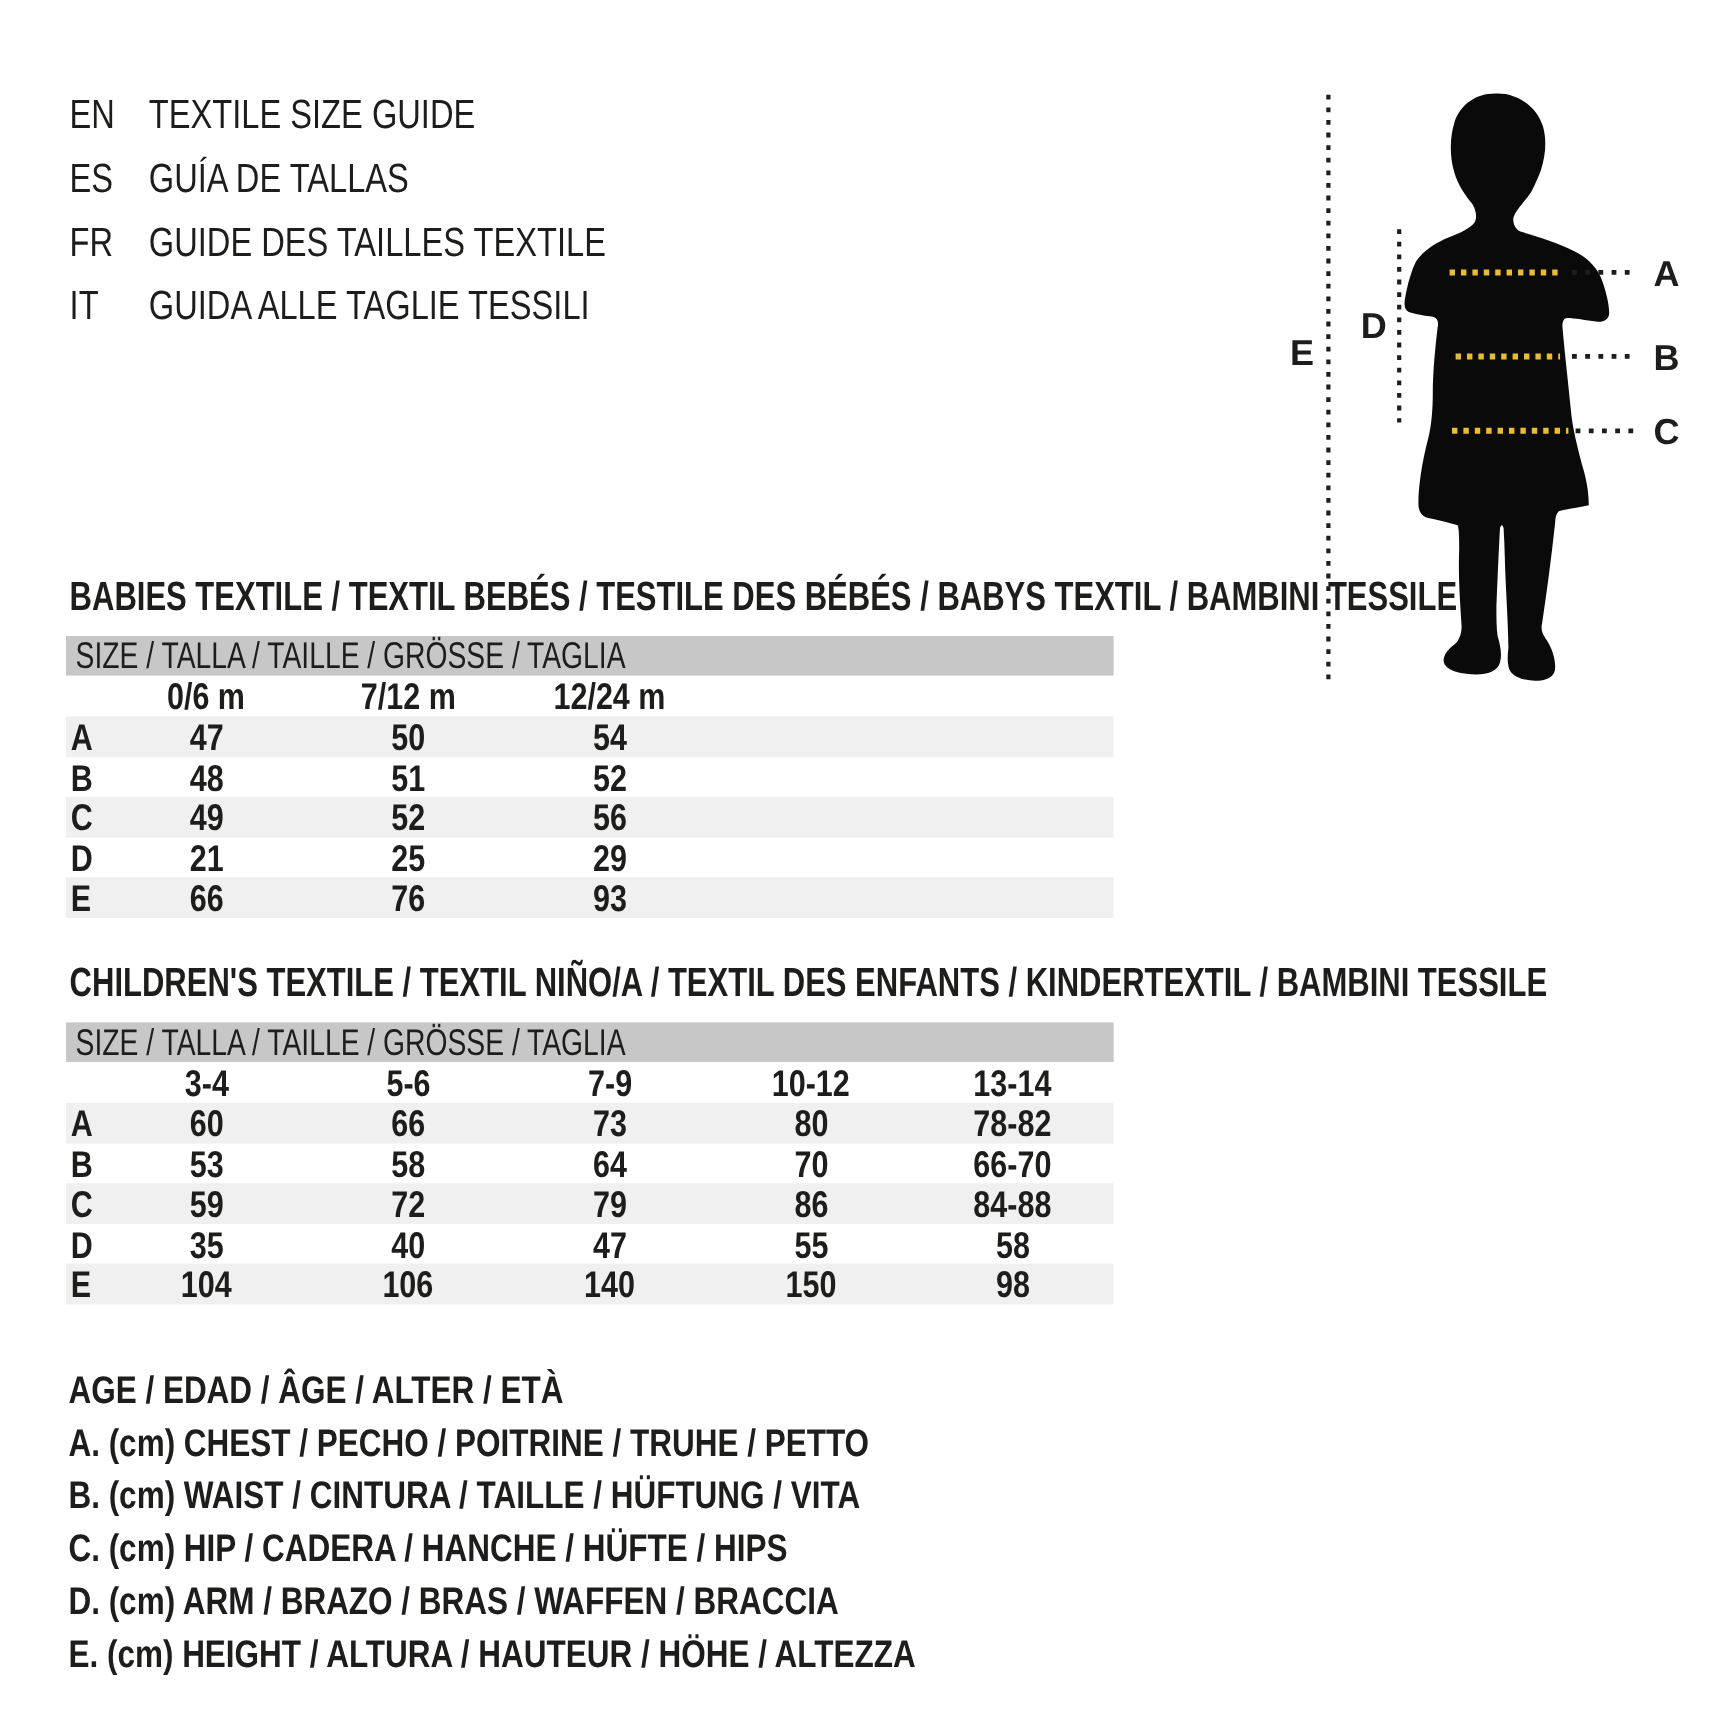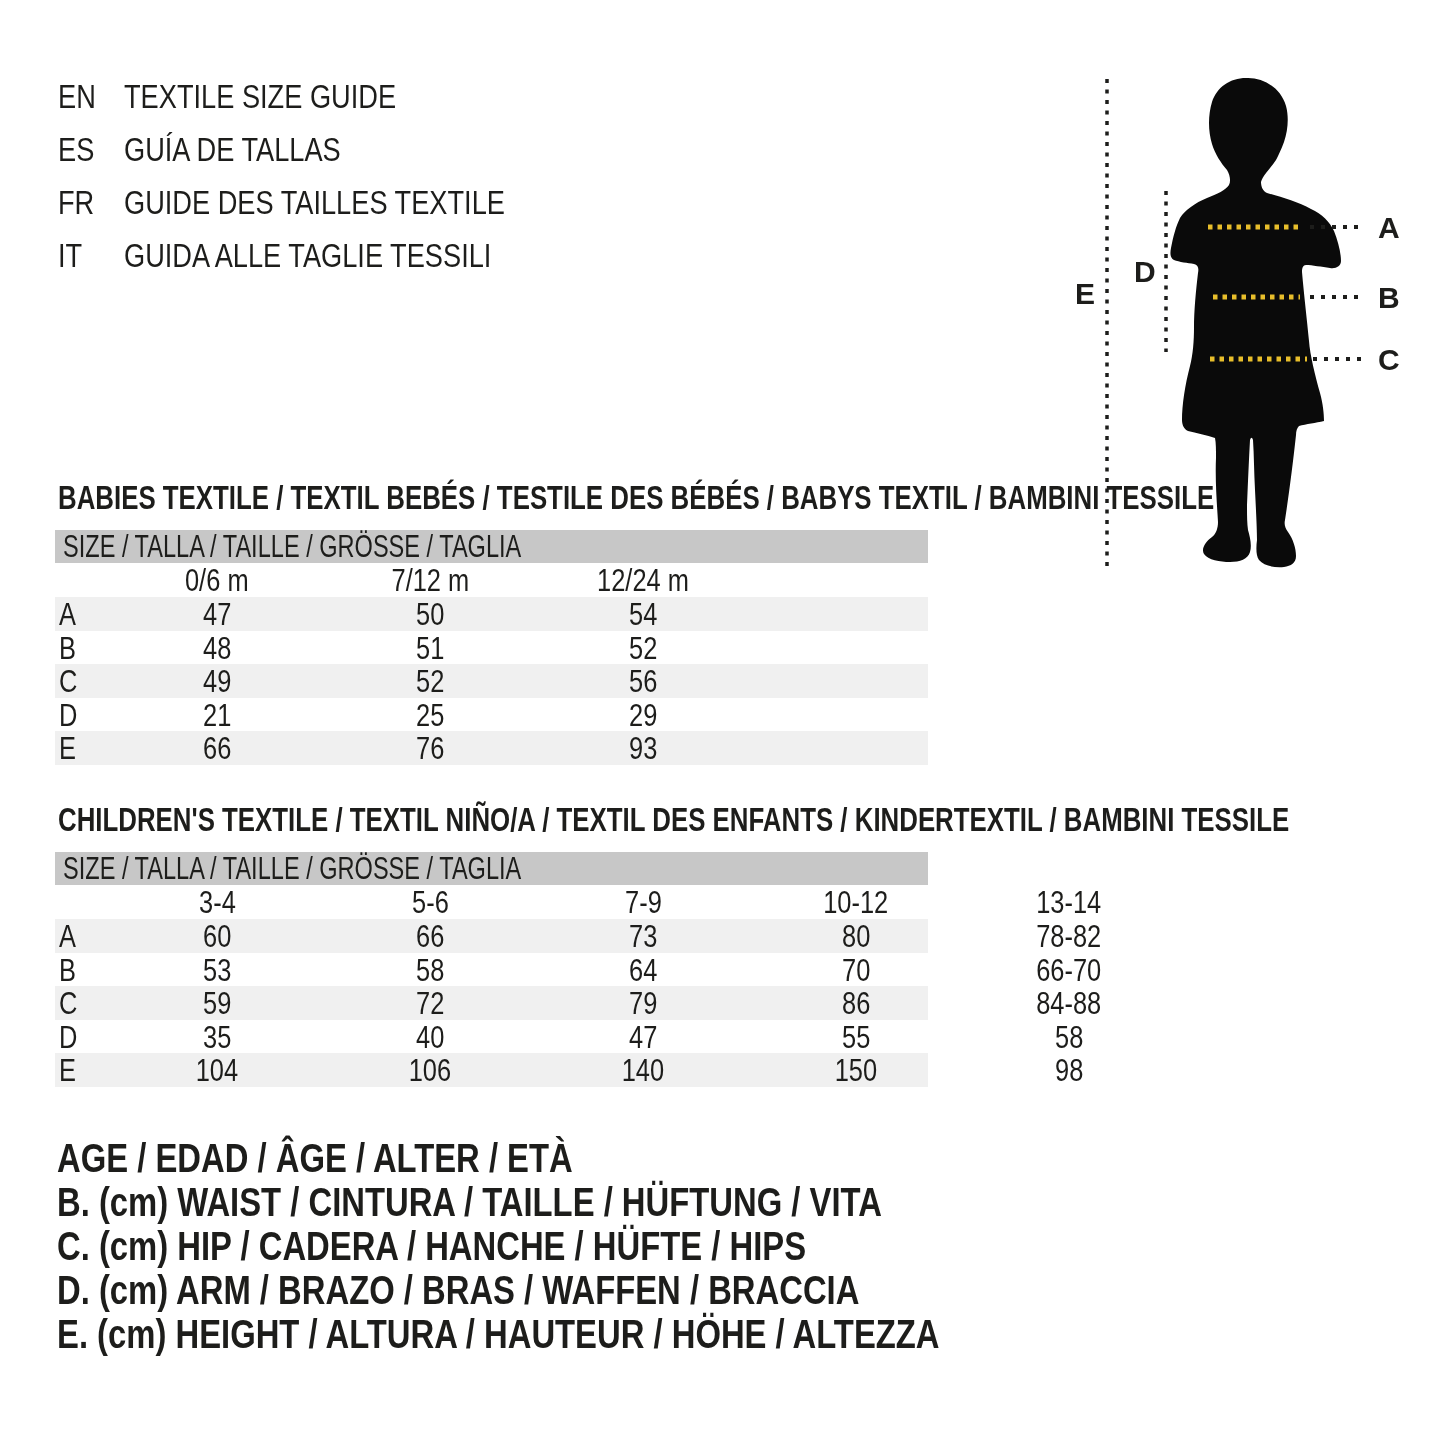--- a/index.html
+++ b/index.html
@@ -22,31 +22,31 @@
     font-size:34px;font-weight:700;}
   .title-babies{top:478px;}
   .title-children{top:800px;}
 
   
   .size-table{position:absolute;left:55px;width:873px;}
   .tbl-babies{top:530px;}
   .tbl-children{top:852px;}
   .bar{height:33px;background:var(--barBg,#c7c7c7);display:flex;align-items:center;
     padding-left:8px;font-size:31px;font-weight:400;box-sizing:border-box;}
-  .trow{display:grid;align-items:center;height:33.5px;font-size:31px;font-weight:400;gap:45px;}
+  .trow{display:grid;align-items:center;height:33.5px;font-size:31px;font-weight:700;}
   .hrow{height:34px;}
   .tbl-babies .trow{grid-template-columns:33px 168px 168px 168px 1fr;}
   .tbl-children .trow{grid-template-columns:33px 168px 168px 168px 168px 168px 1fr;}
   .tcell{text-align:center;}
   .tletter{padding-left:4px;}
   .stripe{background:var(--stripe,#f0f0f0);}
 
   
   .legend-block{position:absolute;left:57px;top:1136px;}
-  .legend-row{height:44px;display:flex;align-items:center;font-size:40px;font-weight:700;}
+  .legend-row{height:44px;display:flex;align-items:center;font-size:32px;font-weight:700;}
 
   
   .figure-wrap{position:absolute;left:1060px;top:60px;width:385px;height:540px;}
   .silhouette{fill:var(--silhouette,#0a0a0a);}
   .vdash{stroke:var(--ink,#1d1d1b);stroke-width:3.5;stroke-dasharray:4 6.5;fill:none;}
   .ydash{stroke:var(--yellow,#e8be2b);stroke-width:5;stroke-dasharray:4.5 5;fill:none;}
   .bdash{stroke:var(--ink,#1d1d1b);stroke-width:4;stroke-dasharray:4 7;fill:none;}
   .figlabel{font-family:"Liberation Sans",sans-serif;font-size:30px;font-weight:700;fill:var(--ink,#1d1d1b);}
 </style>
 </head>
@@ -263,20 +263,23 @@
       <span class="tcell"><span class="sx82c">98</span></span>
       <span></span>
     </div>
   </div>
 
   <div class="legend-block">
     <div class="legend-row">
         <span class="sx82l">AGE / EDAD / ÂGE / ALTER / ETÀ</span>
       </div>
     <div class="legend-row">
+        <span class="sx82l">A. (cm) CHEST / PECHO / POITRINE / TRUHE / PETTO</span>
+      </div>
+    <div class="legend-row">
         <span class="sx82l">B. (cm) WAIST / CINTURA / TAILLE / HÜFTUNG / VITA</span>
       </div>
     <div class="legend-row">
         <span class="sx82l">C. (cm) HIP / CADERA / HANCHE / HÜFTE / HIPS</span>
       </div>
     <div class="legend-row">
         <span class="sx82l">D. (cm) ARM / BRAZO / BRAS / WAFFEN / BRACCIA</span>
       </div>
     <div class="legend-row">
         <span class="sx82l">E. (cm) HEIGHT / ALTURA / HAUTEUR / HÖHE / ALTEZZA</span>

